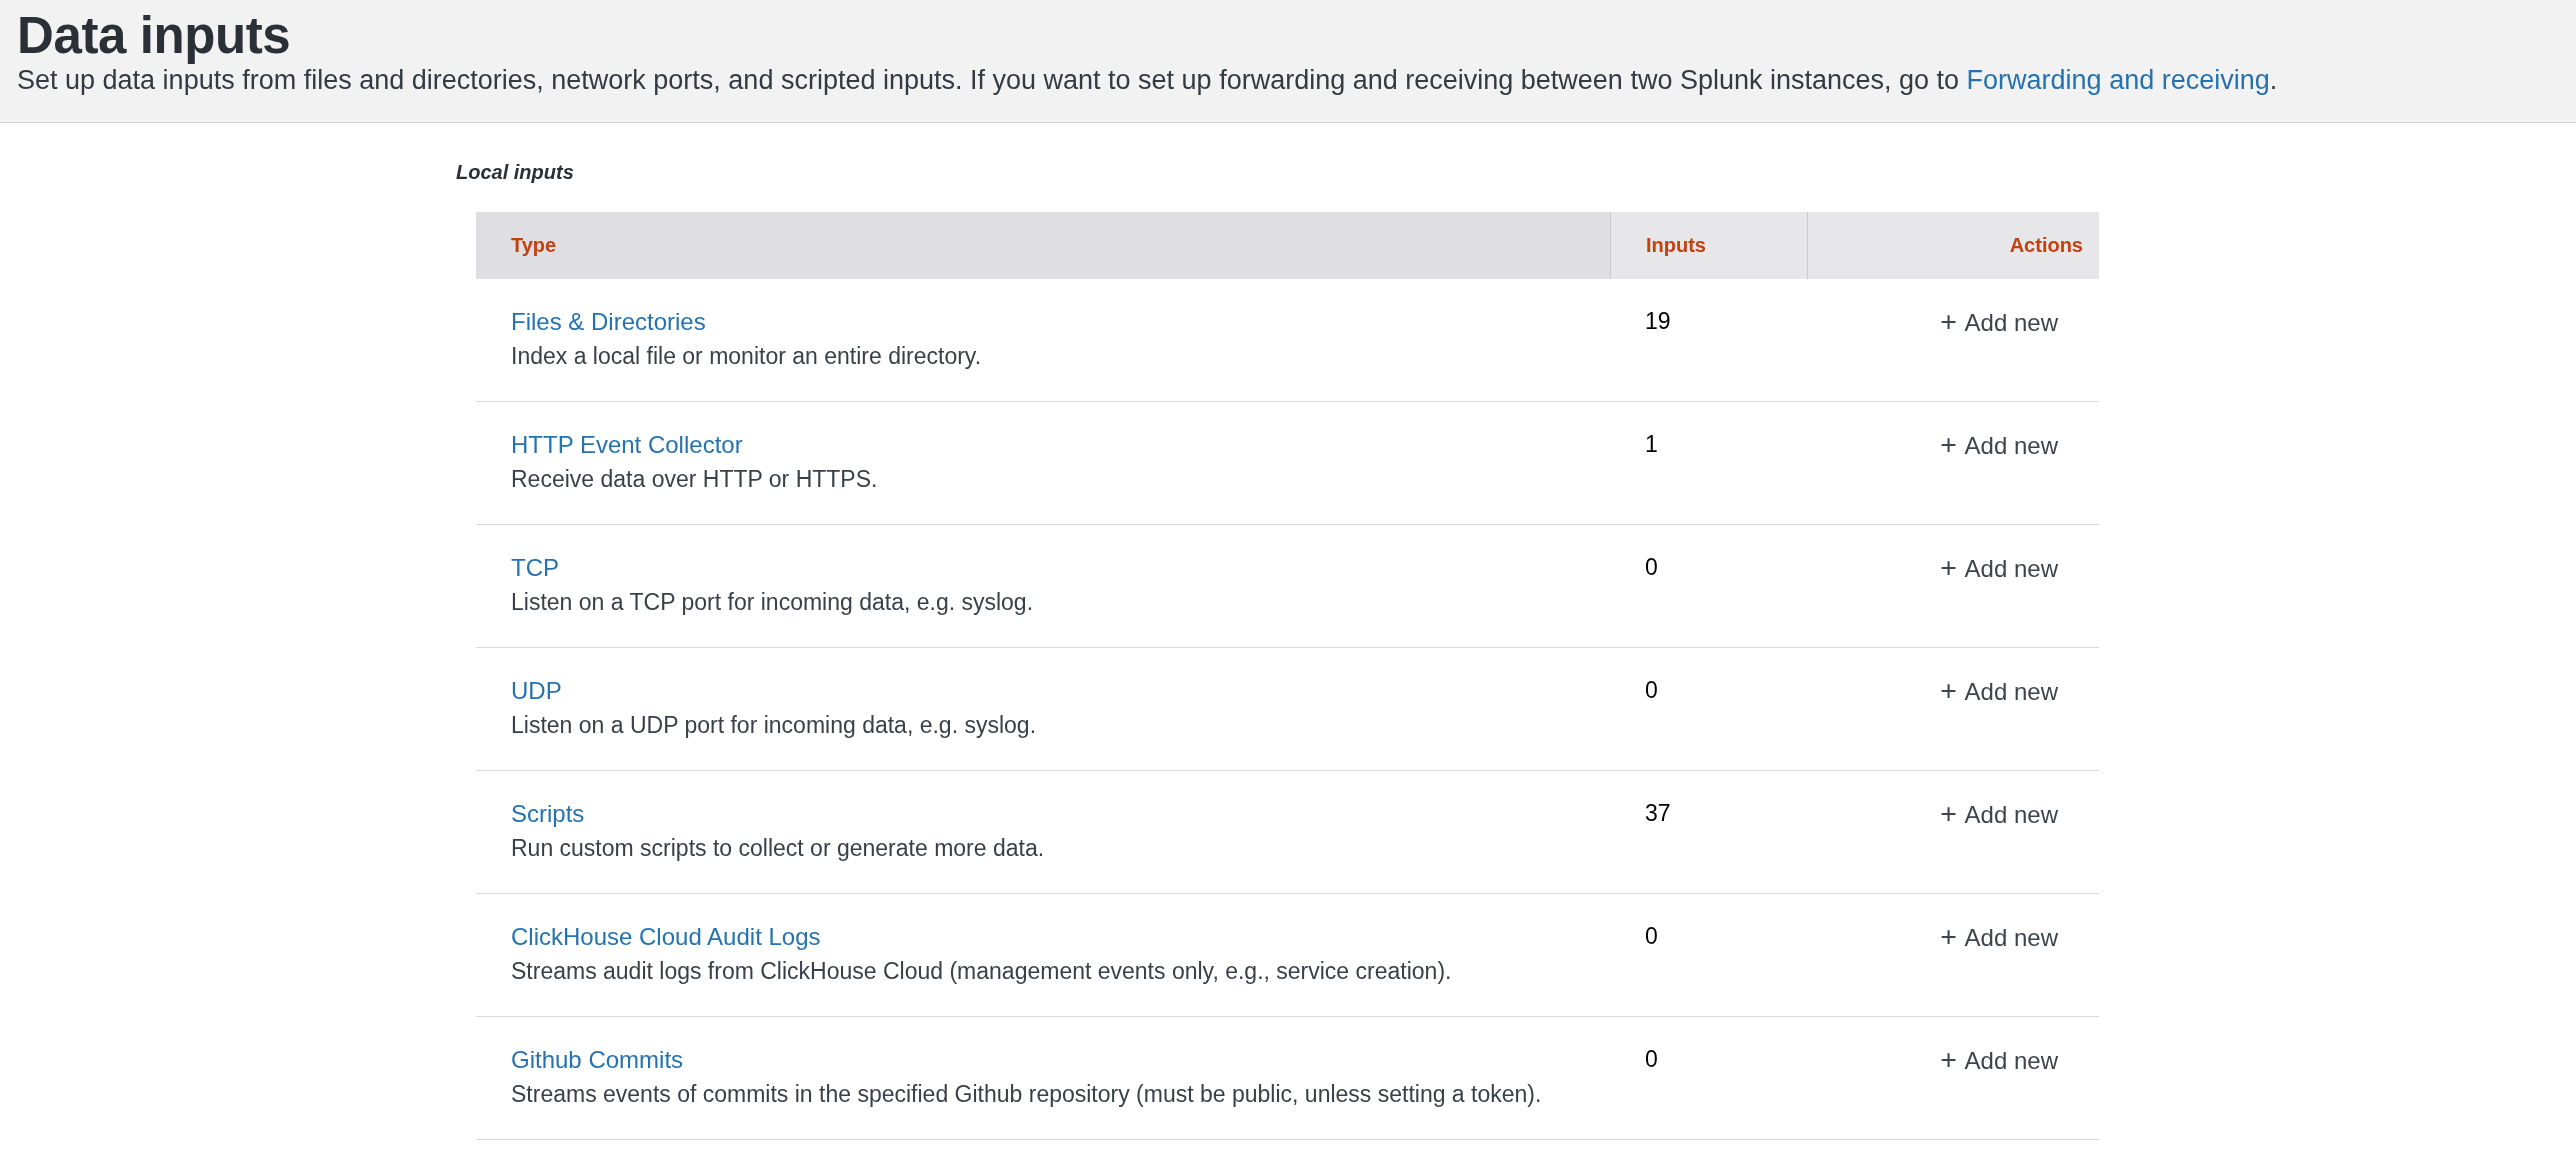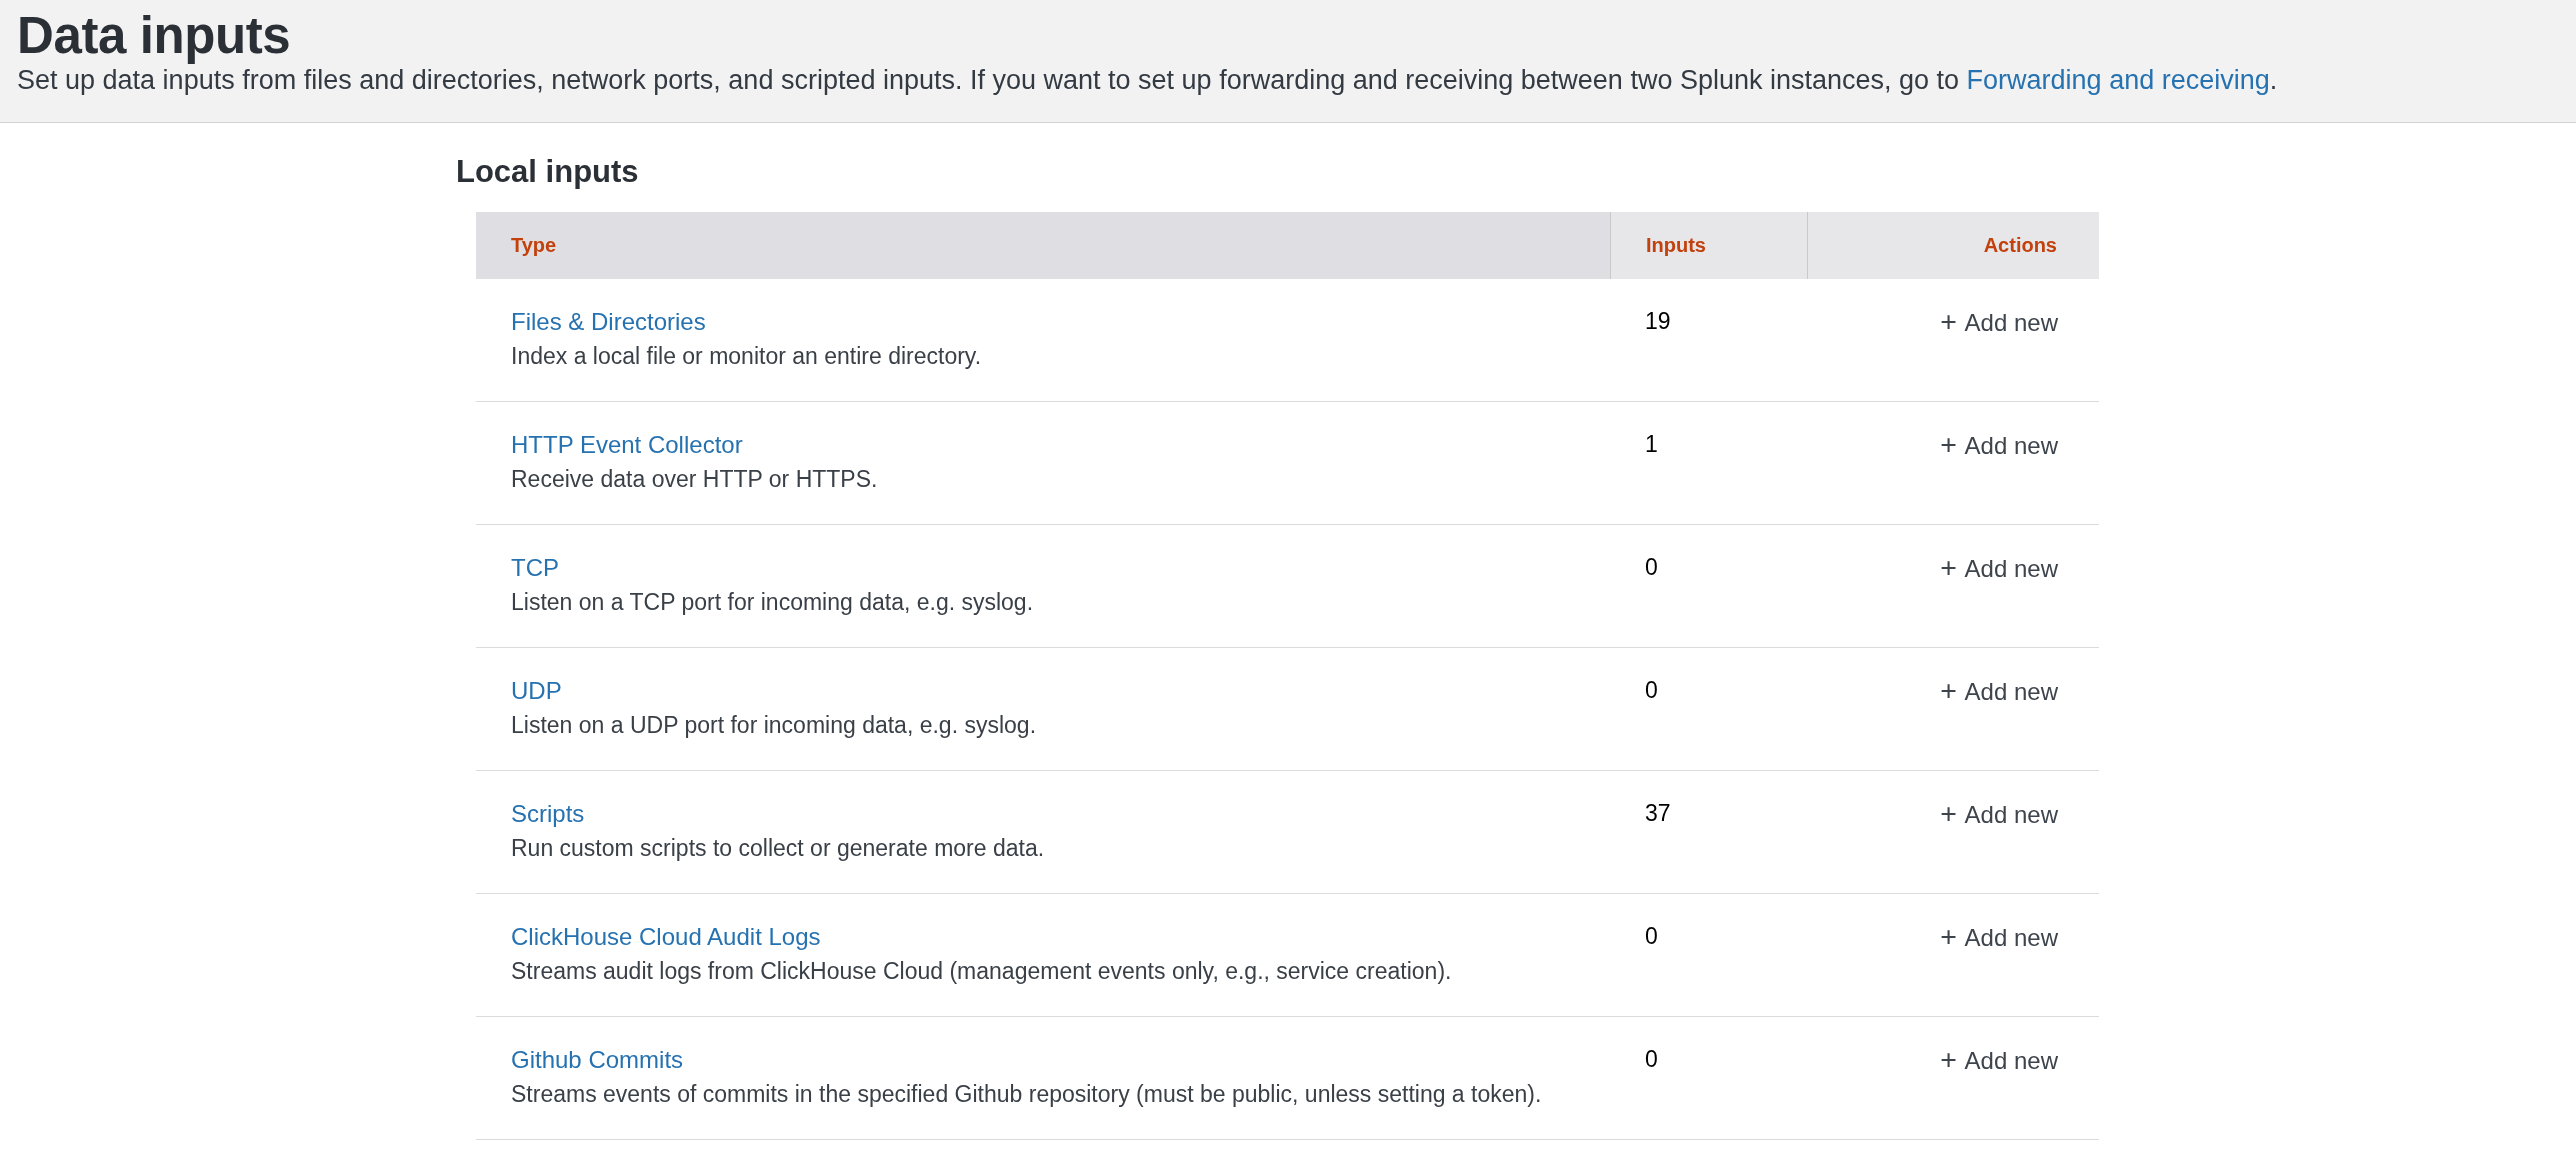--- a/index.html
+++ b/index.html
@@ -37,39 +37,40 @@
   .subtitle a {
     color: #2672b0;
     text-decoration: none;
     cursor: pointer;
   }
 
   
   .content { padding-left: 456px; }
   .section-title {
     margin: 31px 0 0 0;
-    font-size: 31px;
+    font-size: 20px;
     line-height: 36px;
     font-weight: 700;
     color: #2b3036;
+    font-style: italic;
   }
 
   
   .table { margin-left: 20px; margin-top: 22.4px; width: 1623px; }
   .thead { display: flex; height: 67px; }
   .th {
     font-weight: 700;
     font-size: 20px;
     color: #c2410c;
     display: flex;
     align-items: center;
   }
   .th-type    { width: 1134px; background: #dfdfe3; padding-left: 35px; }
   .th-inputs  { width: 197px;  background: #e7e7ea; padding-left: 35px; border-left: 1.7px solid #c9c9cd; }
-  .th-actions { width: 292px;  background: #e7e7ea; justify-content: flex-end; padding-right: 42px; border-left: 1.7px solid #c9c9cd; }
+  .th-actions { width: 292px;  background: #e7e7ea; justify-content: flex-end; padding-right: 16px; border-left: 1.7px solid #c9c9cd; }
 
   .trow {
     display: flex;
     height: 123px;
     border-bottom: 1.7px solid #dbdbde;
   }
   .td-type { width: 1134px; padding: 26px 17px 0 35px; }
   .type-link {
     font-size: 24px;
     line-height: 33px;

